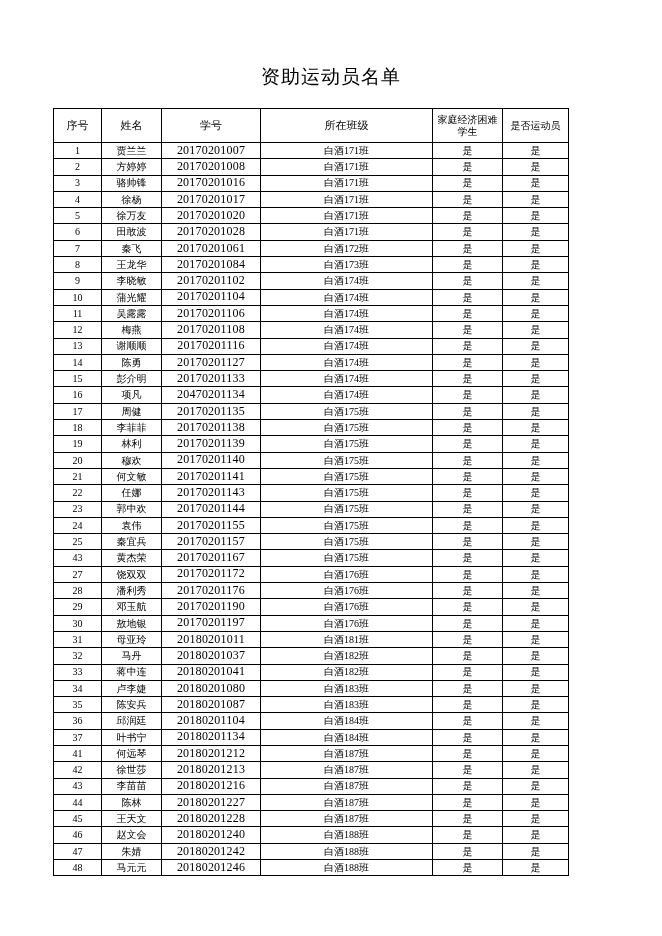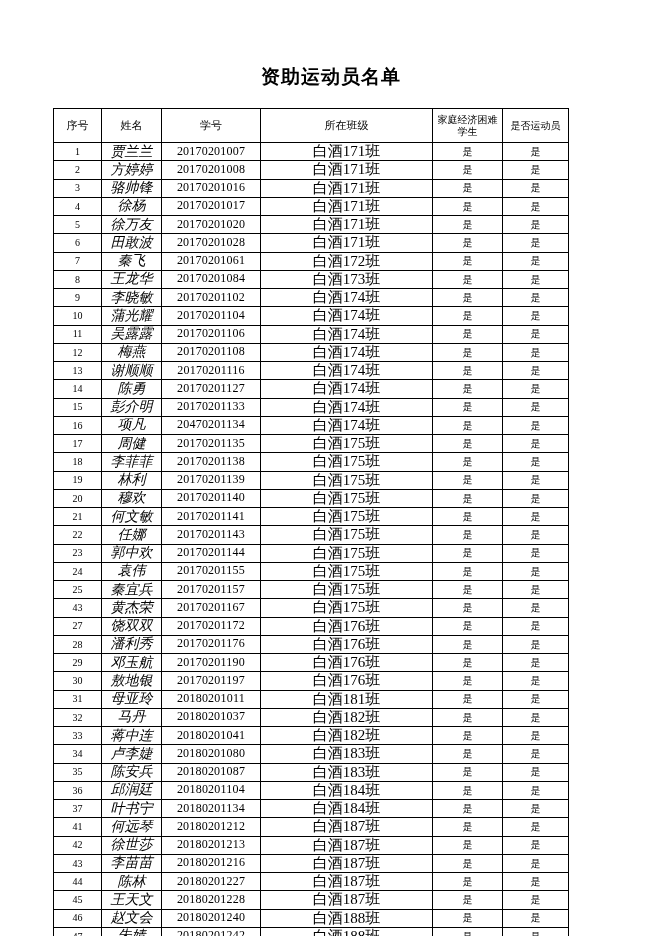--- a/index.html
+++ b/index.html
@@ -20,21 +20,21 @@
     height: 936px;
     background: #ffffff;
   }
   .doc-title {
     position: absolute;
     top: 64px;
     left: 0;
     width: 662px;
     text-align: center;
     font-size: 19px;
-    font-weight: bold;
+    font-weight: normal;
     letter-spacing: 1px;
     font-family: "Liberation Serif", "DejaVu Serif", serif;
     color: #000000;
   }
   .table-wrap {
     position: absolute;
     left: 53px;
     top: 108px;
     width: 515px;
   }
@@ -75,23 +75,23 @@
     font-size: 11px;
   }
   table.roster thead th.narrow-head {
     font-size: 10px;
     line-height: 1.2;
   }
   table.roster tbody td {
     height: 15.3px;
   }
   td.cell-seq   { font-size: 10px; }
-  td.cell-name  { font-size: 14px; font-style: italic; }
+  td.cell-name  { font-size: 10px; }
   td.cell-sid   { font-size: 12px; letter-spacing: 0.2px; }
-  td.cell-class { font-size: 15px; }
+  td.cell-class { font-size: 10px; }
   td.cell-poor,
   td.cell-ath   { font-size: 10px; }
 </style>
 </head>
 <body>
 
 <div class="page">
 
   <div class="doc-title">资助运动员名单</div>
 

